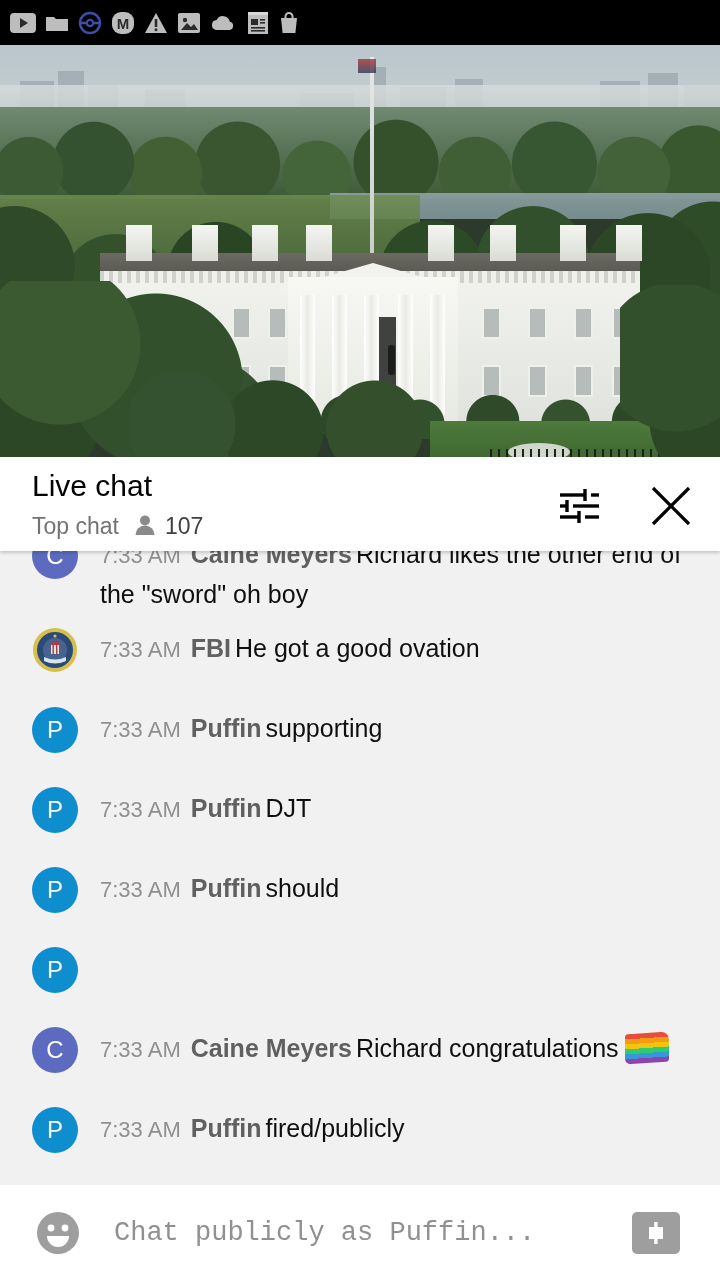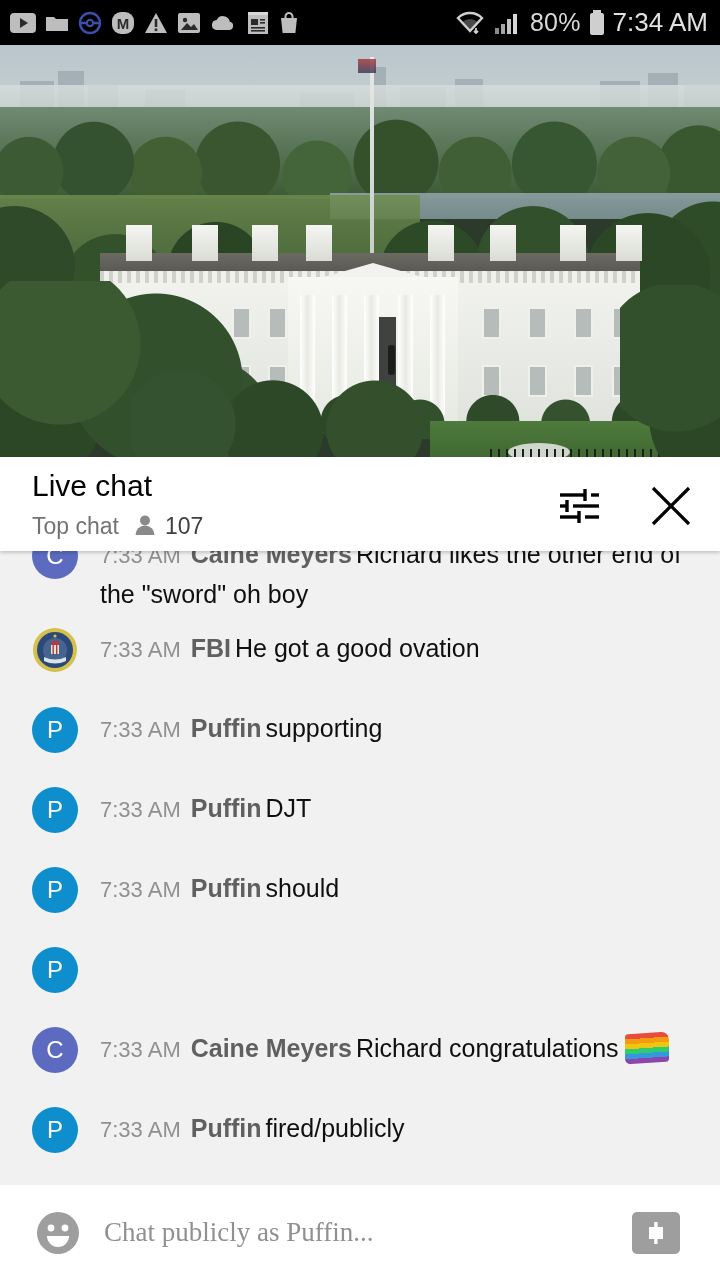--- a/index.html
+++ b/index.html
@@ -259,23 +259,23 @@
     padding: 0 22px;
   }
   .emoji-btn {
     width: 56px; height: 56px; margin-left: 8px;
     display: flex; align-items: center; justify-content: center;
   }
   .chat-input {
     flex: 1 1 auto;
     border: none; outline: none;
     font-size: 27px; color: #0f0f0f;
-    margin-left: 18px;
+    margin-left: 28px;
     background: transparent;
-    font-family: Liberation Serif, serif;
+    font-family: Liberation Mono, monospace;
   }
   .chat-input::placeholder { color: #909090; }
   .superchat-btn {
     width: 48px; height: 42px; border-radius: 5px;
     background: #9e9e9e;
     display: flex; align-items: center; justify-content: center;
     margin-right: 18px;
   }
 </style>
 </head>
@@ -318,39 +318,20 @@
       <rect x="4" y="8" width="7" height="6" fill="#2b2b2b"></rect>
       <rect x="13" y="8" width="5" height="1.6" fill="#2b2b2b"></rect>
       <rect x="13" y="11" width="5" height="1.6" fill="#2b2b2b"></rect>
       <rect x="4" y="16" width="14" height="1.6" fill="#2b2b2b"></rect>
       <rect x="4" y="19" width="14" height="1.6" fill="#2b2b2b"></rect>
     </svg>
     <svg class="sb-icon" width="22" height="24" viewBox="0 0 22 24">
       <path d="M3 7 h16 l-1.6 15 H4.6 Z" fill="#bdbdbd"></path>
       <path d="M7.5 8 V5.5 a3.5 3.5 0 0 1 7 0 V8" fill="none" stroke="#bdbdbd" stroke-width="2"></path>
     </svg>
-  </div>
-  <div class="sb-right">
-    <svg class="sb-icon" width="32" height="26" viewBox="0 0 32 26">
-      <path d="M16 21 L4 8 a17 17 0 0 1 24 0 Z" fill="none" stroke="#d0d0d0" stroke-width="2.4"></path>
-      <path d="M16 21 L8.5 12 a11 11 0 0 1 15 0 Z" fill="#d0d0d0" opacity=".35"></path>
-      <path d="M22 18 l0 5 M20 21 l2 2 l2 -2" stroke="#d0d0d0" stroke-width="1.8" fill="none"></path>
-    </svg>
-    <svg class="sb-icon" width="30" height="26" viewBox="0 0 30 26">
-      <rect x="2" y="18" width="4" height="6" fill="#8a8a8a"></rect>
-      <rect x="8" y="14" width="4" height="10" fill="#a5a5a5"></rect>
-      <rect x="14" y="9" width="4" height="15" fill="#c2c2c2"></rect>
-      <rect x="20" y="4" width="4" height="20" fill="#d8d8d8"></rect>
-    </svg>
-    <span class="sb-text">80%</span>
-    <svg class="sb-icon" width="18" height="28" viewBox="0 0 18 28">
-      <rect x="5" y="1" width="8" height="3" fill="#cfcfcf"></rect>
-      <rect x="2" y="4" width="14" height="22" rx="2" fill="#cfcfcf"></rect>
-    </svg>
-    <span class="sb-clock">7:34 AM</span>
   </div>
 </div>
 
 <div class="video">
   <div class="sky"></div>
   <div class="skyline">
     <div class="bldg" style="left:20px;  width:34px; height:34px;"></div>
     <div class="bldg" style="left:58px;  width:26px; height:44px;"></div>
     <div class="bldg" style="left:88px;  width:30px; height:30px;"></div>
     <div class="bldg" style="left:145px; width:40px; height:26px;"></div>

